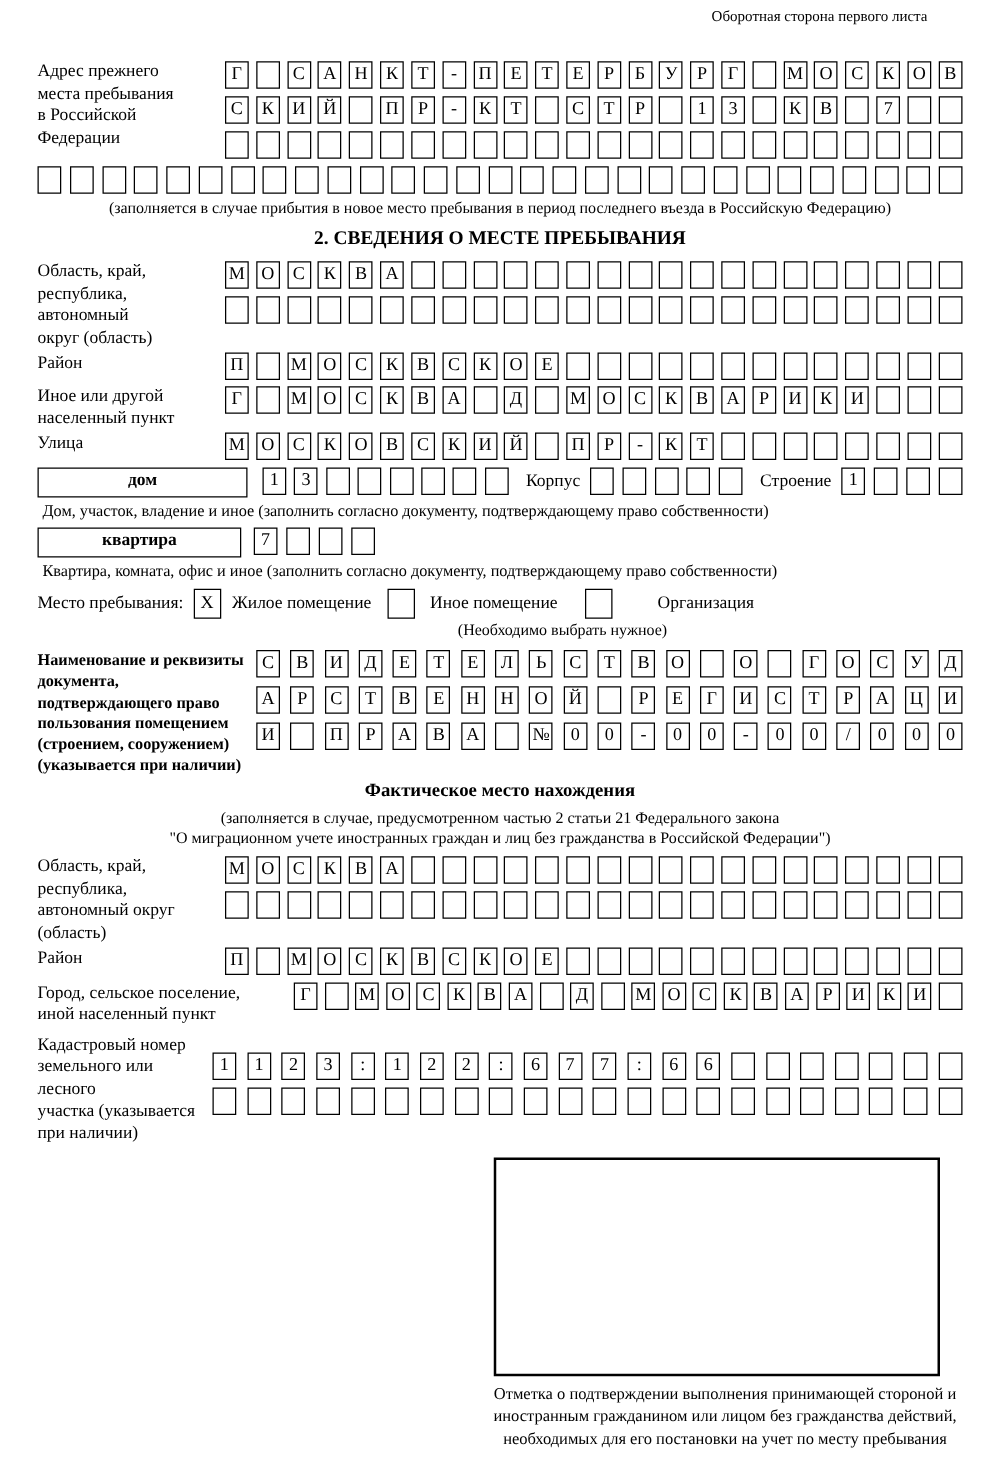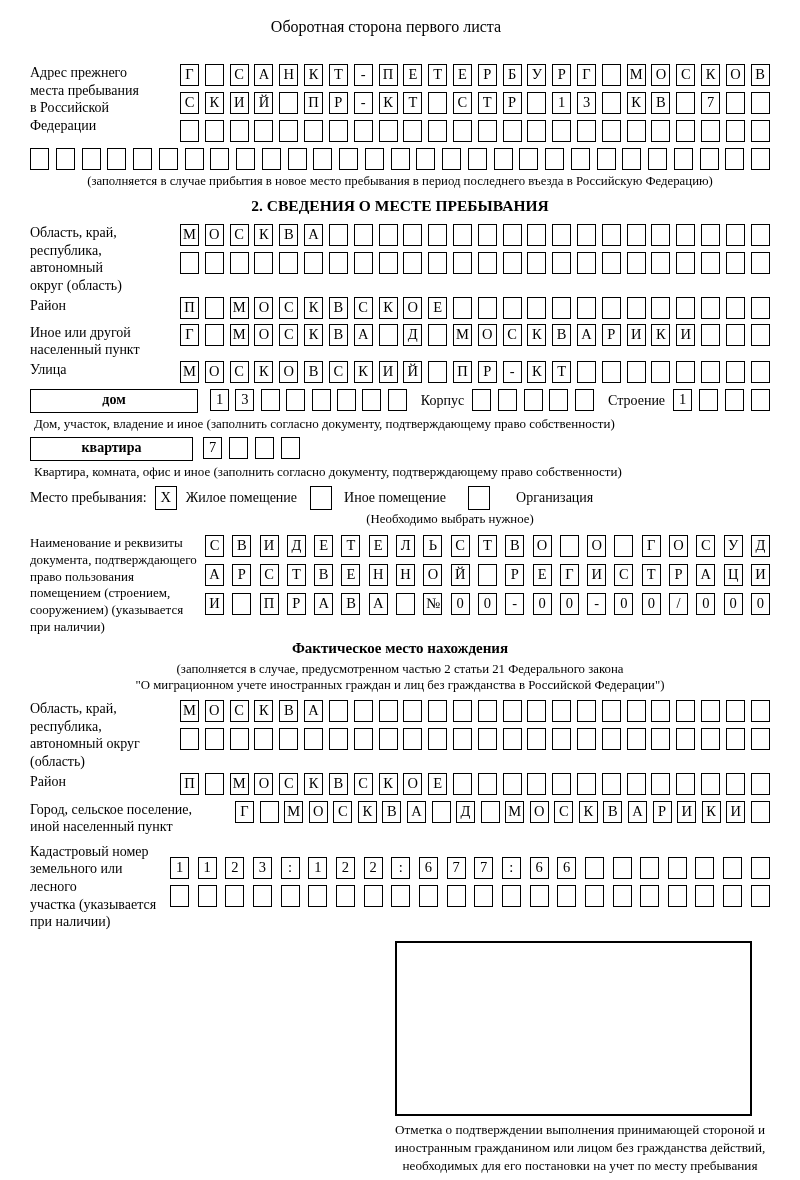--- a/index.html
+++ b/index.html
@@ -6,24 +6,24 @@
   .page{
     position:relative;
     width:800px;height:1180px;
     box-sizing:border-box;
     padding:6px 30px 0 30px;
     background:#ffffff;
     color:#000;
     font-family:"Liberation Serif","DejaVu Serif",serif;
     overflow:hidden;
   }
-  .top-note{font-size:16px;text-align:center;padding-right:28px;margin-top:12px;}
+  .top-note{font-size:12px;text-align:right;padding-right:28px;}
   .row{display:flex;align-items:flex-start;}
   .lbl{font-size:14px;line-height:1.26;white-space:pre-line;flex-shrink:0;}
-  .lbl-plain{font-size:13px;line-height:1.3;flex-shrink:0;}
+  .lbl-plain{font-size:13px;line-height:1.3;flex-shrink:0;font-weight:bold;}
   .w150{width:150px;}
   .cellcol{display:flex;flex-direction:column;gap:6px;}
   .cells{display:flex;justify-content:space-between;}
   .cell{
     box-sizing:border-box;flex-shrink:0;
     width:19px;height:22px;
     border:1.7px solid #000;
     font-size:14.5px;line-height:18px;text-align:center;
     background:#fff;
   }
@@ -360,21 +360,21 @@
   </div>
   <div class="cap">Квартира, комната, офис и иное (заполнить согласно документу, подтверждающему право собственности)</div>
 
   <div class="row" style="margin-top:6px;align-items:center">
     <span class="ilbl">Место пребывания:</span>
     <span class="cell cb" style="margin-left:8px">X</span>
     <span class="ilbl" style="margin-left:9px">Жилое помещение</span>
     <span class="cell cb" style="margin-left:13px"></span>
     <span class="ilbl" style="margin-left:12px">Иное помещение</span>
     <span class="cell cb" style="margin-left:22px"></span>
-    <span class="ilbl" style="margin-left:26px">Организация</span>
+    <span class="ilbl" style="margin-left:36px">Организация</span>
   </div>
   <div class="note" style="text-align:center;margin-left:100px;margin-top:2px">(Необходимо выбрать нужное)</div>
 
   <div class="row" style="margin-top:8px">
     <div class="lbl-plain" style="width:175px">Наименование и реквизиты документа, подтверждающего право пользования помещением (строением, сооружением) (указывается при наличии)</div>
     <div class="cellcol" style="width:565px;gap:7px">
       <div class="cells">
           <span class="cell">С</span>
           <span class="cell">В</span>
           <span class="cell">И</span>

